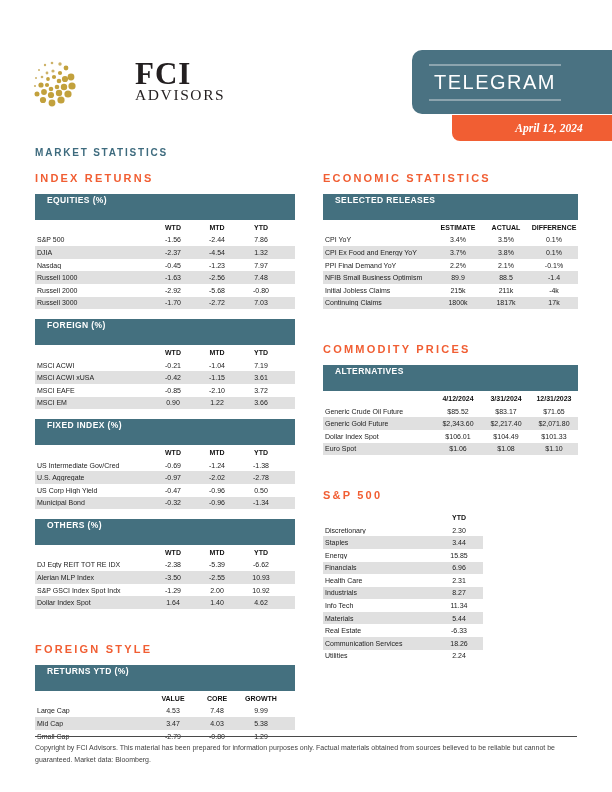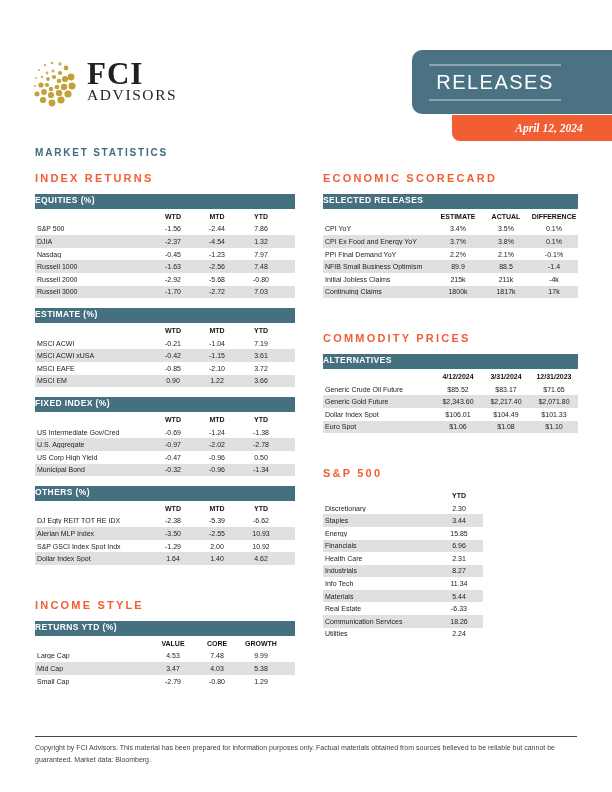--- a/index.html
+++ b/index.html
@@ -2,21 +2,21 @@
 <html><head>
 <meta charset="utf-8">
 <style>
   html,body{margin:0;padding:0;background:#888;}
   .page{
     position:relative;width:612px;height:792px;background:#ffffff;
     margin:0 auto;overflow:hidden;
     font-family:"Liberation Sans",sans-serif;color:#231f20;
   }
   
-  .logo{position:absolute;top:56px;left:33px;display:flex;align-items:center;}
+  .logo{position:absolute;top:56px;left:33px;display:flex;align-items:center;gap:48px;}
   .logo svg{display:block;}
   .logo-text{margin-left:8px;font-family:"Liberation Serif",serif;color:#231f20;}
   .logo-fci{font-size:31px;font-weight:bold;line-height:25px;letter-spacing:1px;}
   .logo-adv{font-size:15.5px;line-height:17px;letter-spacing:1.6px;}
   .badge{
     position:absolute;top:50px;left:412px;width:200px;height:64px;
     background:#4a7282;border-radius:10px 0 0 10px;
     display:flex;flex-direction:column;align-items:center;justify-content:center;
     box-sizing:border-box;padding-right:34px;
   }
@@ -30,22 +30,22 @@
   .date-text{color:#ffffff;font-family:"Liberation Serif",serif;font-style:italic;font-weight:bold;font-size:11.5px;margin-left:40px;}
   .page-title{position:absolute;top:147px;left:35px;font-size:10px;font-weight:bold;letter-spacing:1.8px;color:#3e6b7e;}
   
   .col{position:absolute;top:172px;}
   .col-left{left:35px;width:260px;}
   .col-right{left:323px;width:255px;}
   .h-orange{color:#f15e33;font-size:11px;font-weight:bold;letter-spacing:2.2px;margin:0 0 10px 0;}
   .h-orange.gap{margin-top:34px;}
   
   .dtable{margin-bottom:10px;}
-  .tbar{height:15px;line-height:13px;background:#44707f;color:#ffffff;
-        font-size:8.5px;font-weight:bold;letter-spacing:0.4px;padding-left:0;}
+  .tbar{height:26px;line-height:13px;background:#44707f;color:#ffffff;
+        font-size:8.5px;font-weight:bold;letter-spacing:0.4px;padding-left:12px;}
   .trow{display:flex;align-items:center;height:12.6px;font-size:7px;color:#222222;box-sizing:border-box;}
   .thead{font-weight:bold;color:#111111;margin-top:1px;}
   .tlabel{flex:1;padding-left:2px;white-space:nowrap;overflow:hidden;}
   .tval{width:44px;text-align:center;white-space:nowrap;}
   .tbl-left .trow{padding-right:12px;}
   .tbl-right .tval{width:48px;}
   .tbl-sector{width:160px;}
   .tbl-sector .tval{width:48px;}
   .stripe{background:#e0e0e0;}
   
@@ -98,21 +98,21 @@
       </g>
     </svg>
     <div class="logo-text">
       <div class="logo-fci">FCI</div>
       <div class="logo-adv">ADVISORS</div>
     </div>
   </div>
 
   <div class="badge">
     <div class="badge-line"></div>
-    <div class="badge-title">RELEASES</div>
+    <div class="badge-title">TELEGRAM</div>
     <div class="badge-line"></div>
   </div>
   <div class="date-banner">
     <span class="date-text">April 12, 2024</span>
   </div>
 
   <div class="page-title">MARKET STATISTICS</div>
 
   <div class="col col-left">
     <h2 class="h-orange">INDEX RETURNS</h2>
@@ -155,21 +155,21 @@
           <div class="tval">-0.80</div>
         </div>
         <div class="trow stripe">
           <div class="tlabel">Russell 3000</div>
           <div class="tval">-1.70</div>
           <div class="tval">-2.72</div>
           <div class="tval">7.03</div>
         </div>
       </div>
     <div class="dtable tbl-left">
-        <div class="tbar">ESTIMATE (%)</div>
+        <div class="tbar">FOREIGN (%)</div>
         <div class="trow thead">
           <div class="tlabel"></div>
           <div class="tval">WTD</div>
           <div class="tval">MTD</div>
           <div class="tval">YTD</div>
         </div>
         <div class="trow">
           <div class="tlabel">MSCI ACWI</div>
           <div class="tval">-0.21</div>
           <div class="tval">-1.04</div>
@@ -253,21 +253,21 @@
           <div class="tval">2.00</div>
           <div class="tval">10.92</div>
         </div>
         <div class="trow stripe">
           <div class="tlabel">Dollar Index Spot</div>
           <div class="tval">1.64</div>
           <div class="tval">1.40</div>
           <div class="tval">4.62</div>
         </div>
       </div>
-    <h2 class="h-orange gap">INCOME STYLE</h2>
+    <h2 class="h-orange gap">FOREIGN STYLE</h2>
     <div class="dtable tbl-left">
         <div class="tbar">RETURNS YTD (%)</div>
         <div class="trow thead">
           <div class="tlabel"></div>
           <div class="tval">VALUE</div>
           <div class="tval">CORE</div>
           <div class="tval">GROWTH</div>
         </div>
         <div class="trow">
           <div class="tlabel">Large Cap</div>
@@ -284,21 +284,21 @@
         <div class="trow">
           <div class="tlabel">Small Cap</div>
           <div class="tval">-2.79</div>
           <div class="tval">-0.80</div>
           <div class="tval">1.29</div>
         </div>
       </div>
   </div>
 
   <div class="col col-right">
-    <h2 class="h-orange">ECONOMIC SCORECARD</h2>
+    <h2 class="h-orange">ECONOMIC STATISTICS</h2>
     <div class="dtable tbl-right">
         <div class="tbar">SELECTED RELEASES</div>
         <div class="trow thead">
           <div class="tlabel"></div>
           <div class="tval">ESTIMATE</div>
           <div class="tval">ACTUAL</div>
           <div class="tval">DIFFERENCE</div>
         </div>
         <div class="trow">
           <div class="tlabel">CPI YoY</div>

